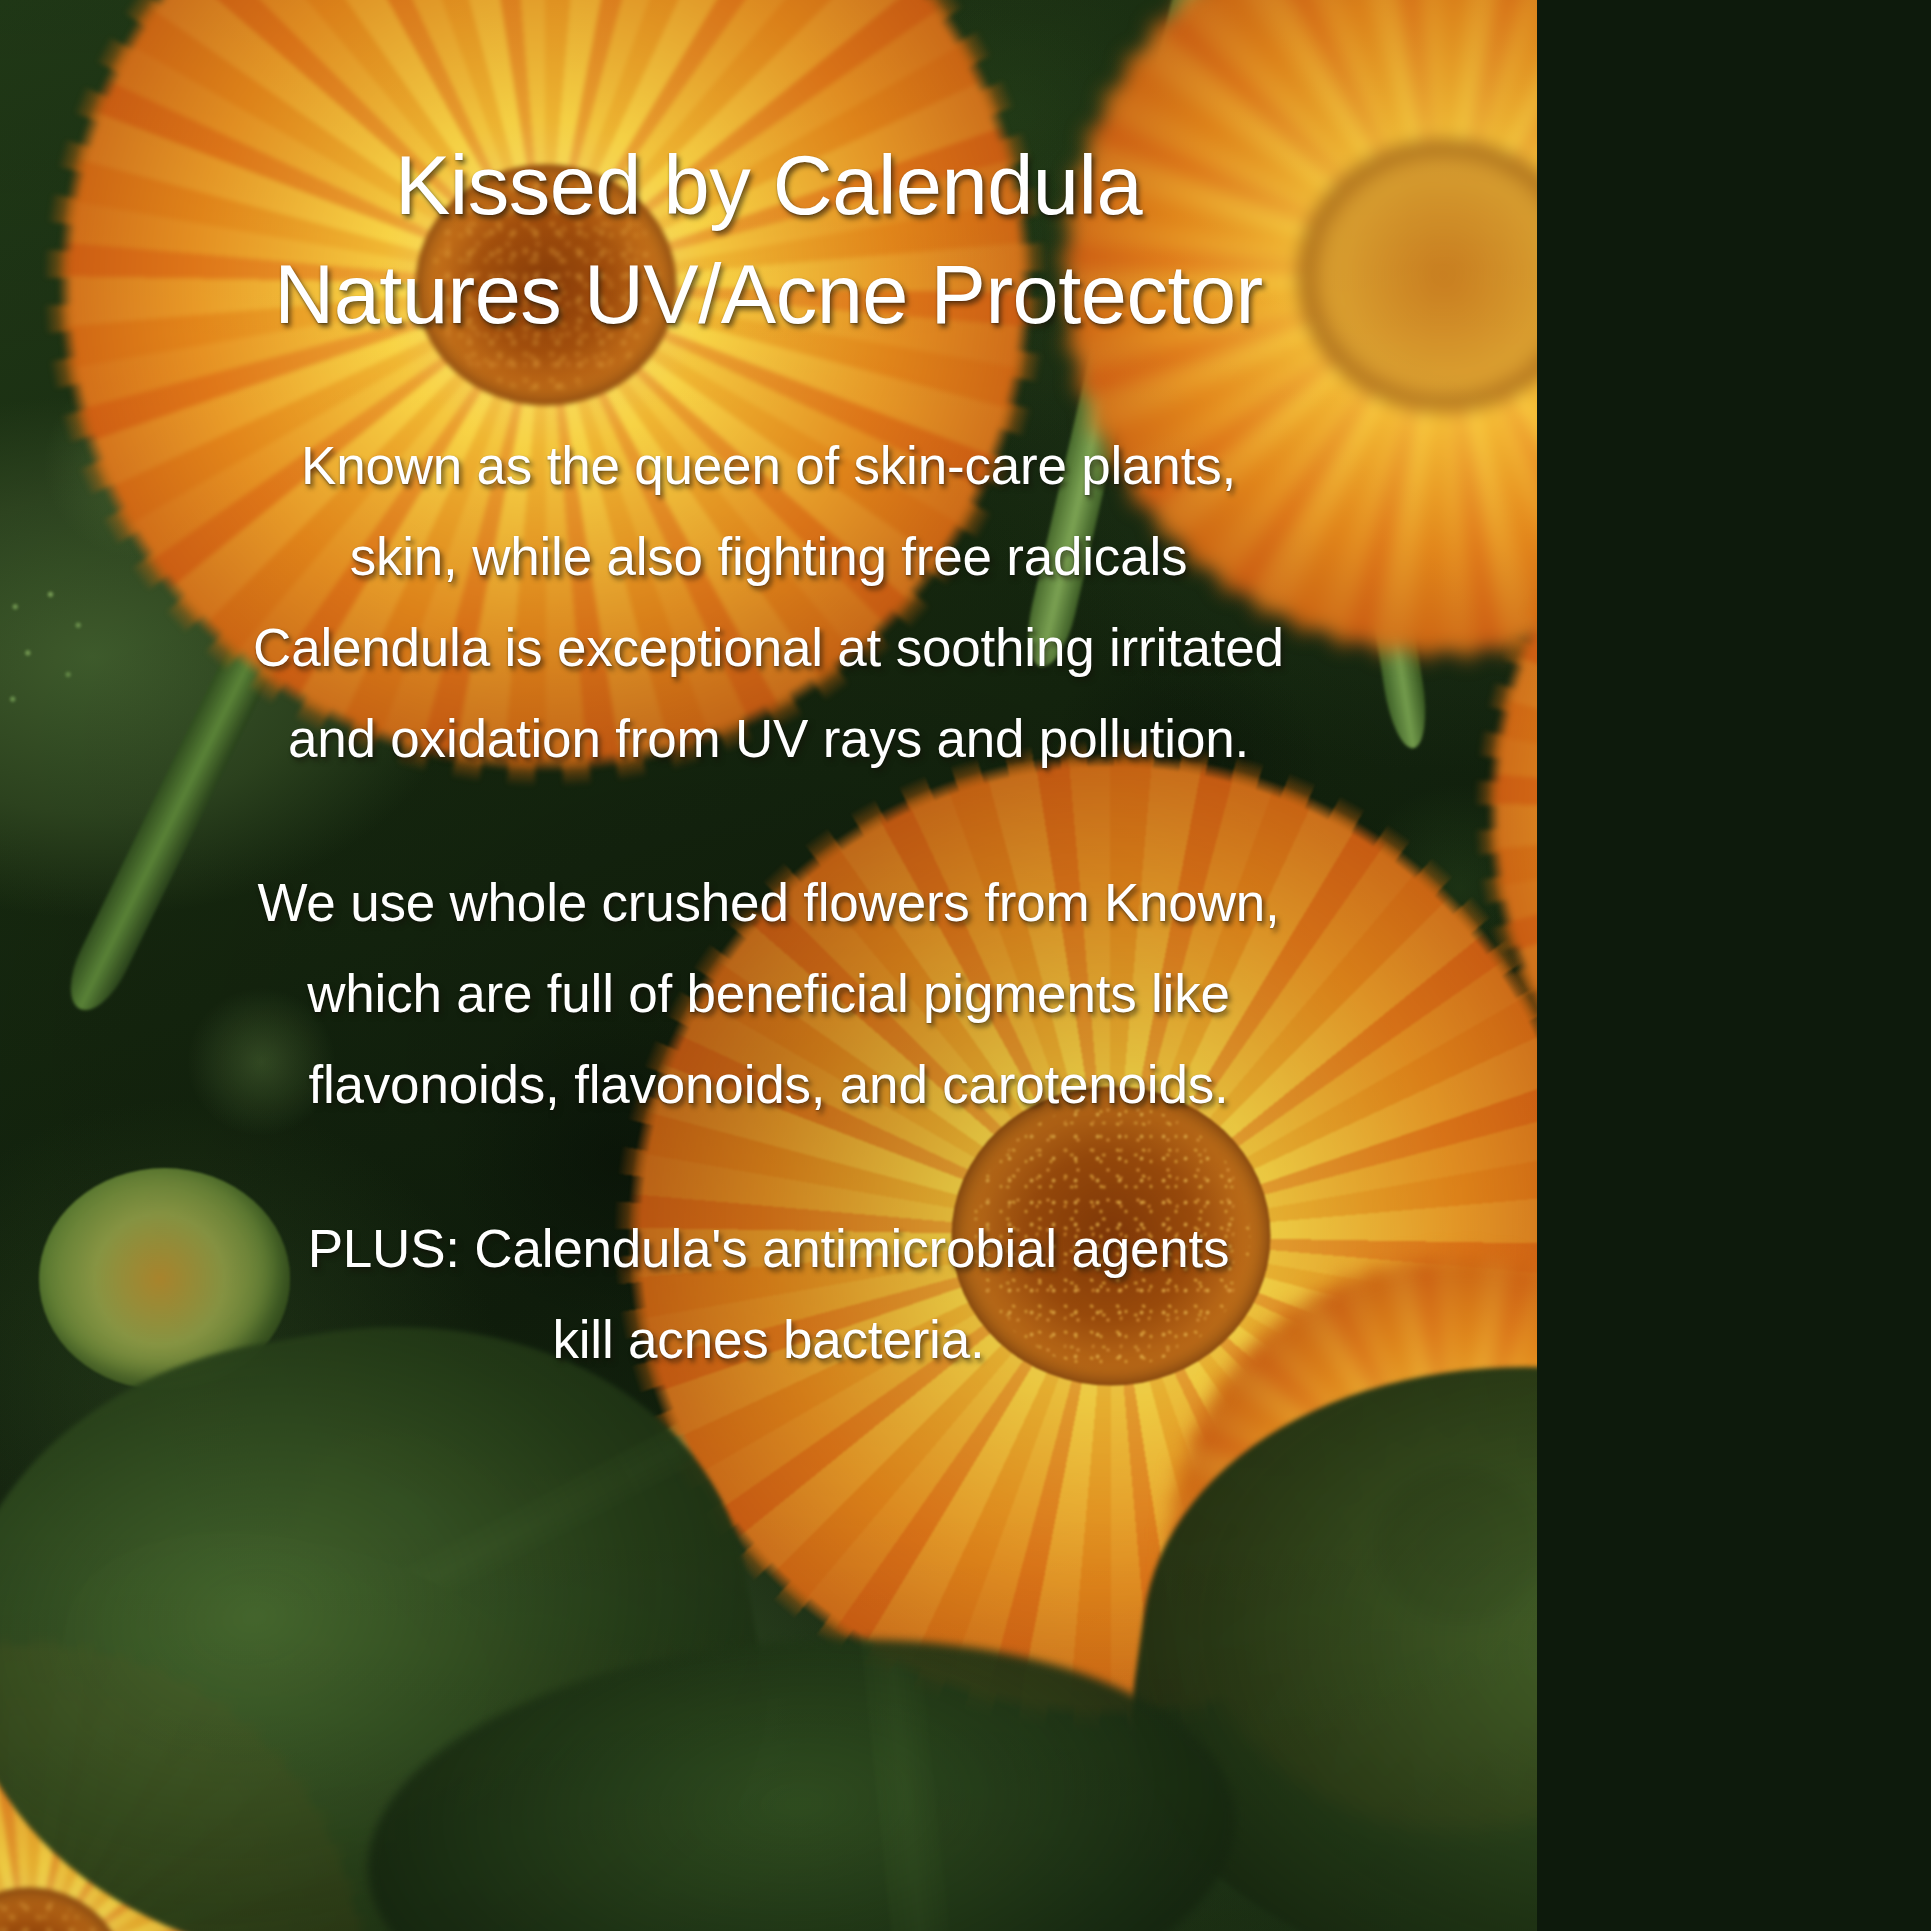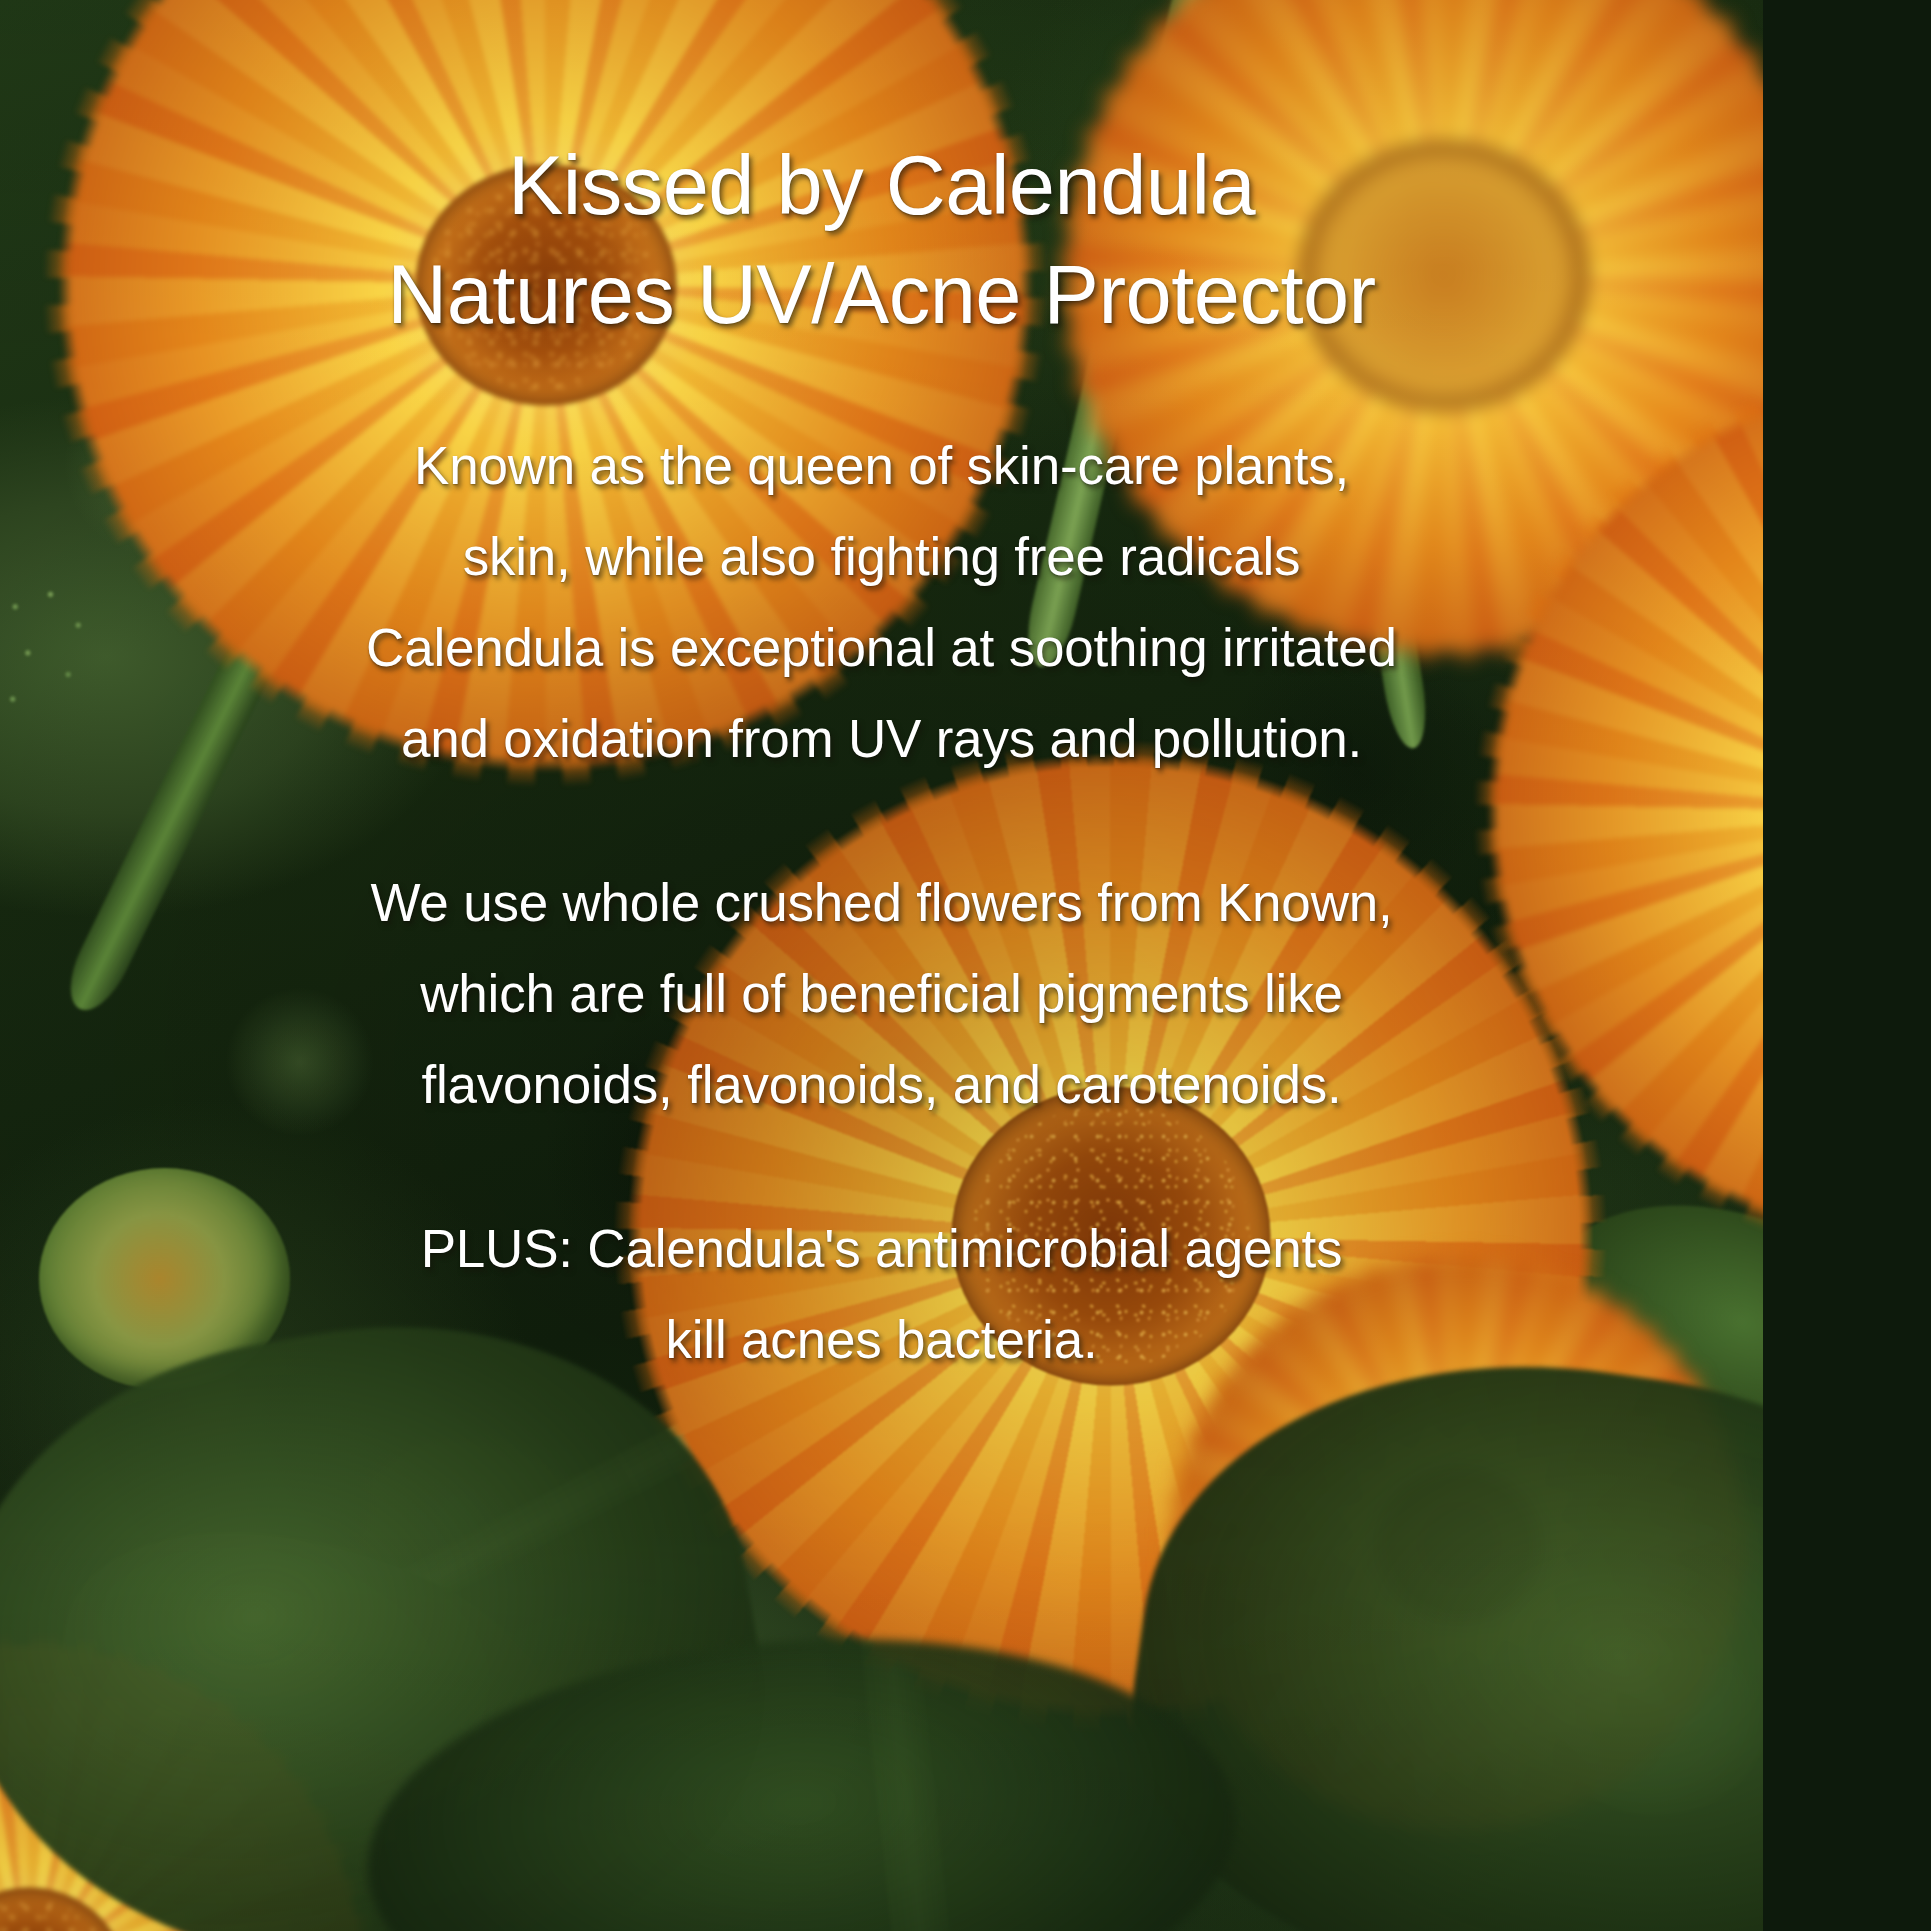--- a/index.html
+++ b/index.html
@@ -1,21 +1,21 @@
 <!DOCTYPE html>
 <html><head>
 <meta charset="utf-8">
 <title>Kissed by Calendula</title>
 <style>
   * { margin:0; padding:0; box-sizing:border-box; }
   html,body { width:1931px; height:1931px; overflow:hidden; background:#0d1a0c; }
 
   .canvas{
     position:relative;
-    width:1763px; height:1931px;
+    width:1537px; height:1931px;
     overflow:hidden;
     font-family:"Liberation Sans", sans-serif;
   }
 
   
   .photo{ position:absolute; inset:0; overflow:hidden; }
 
   .foliage{
     position:absolute; inset:0;
     background:

